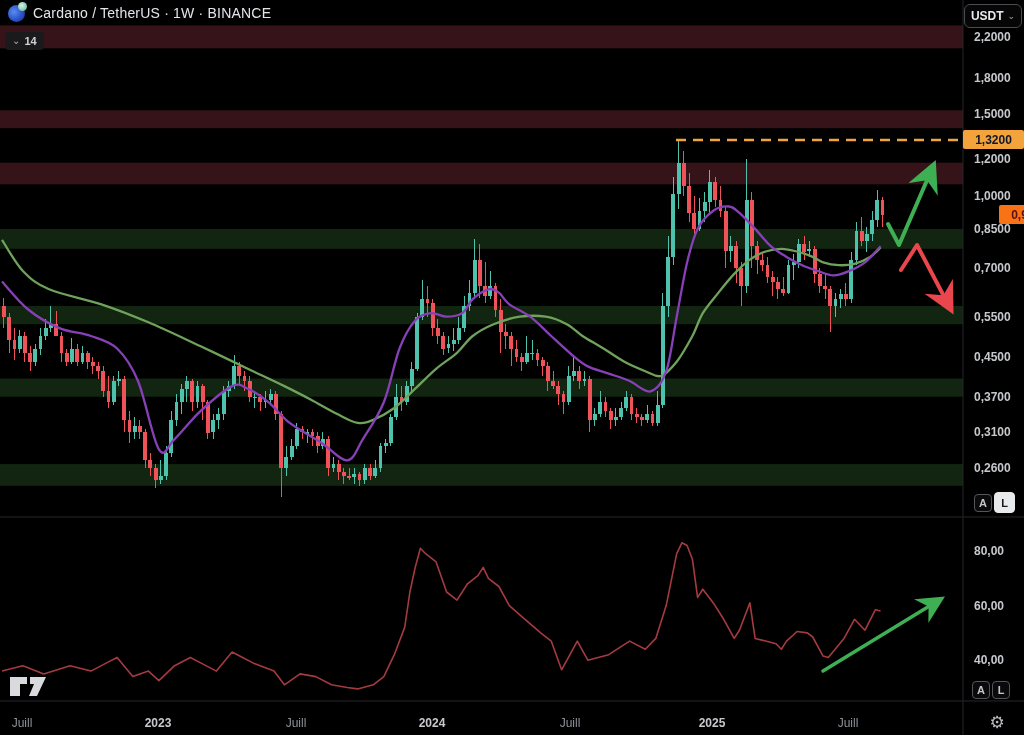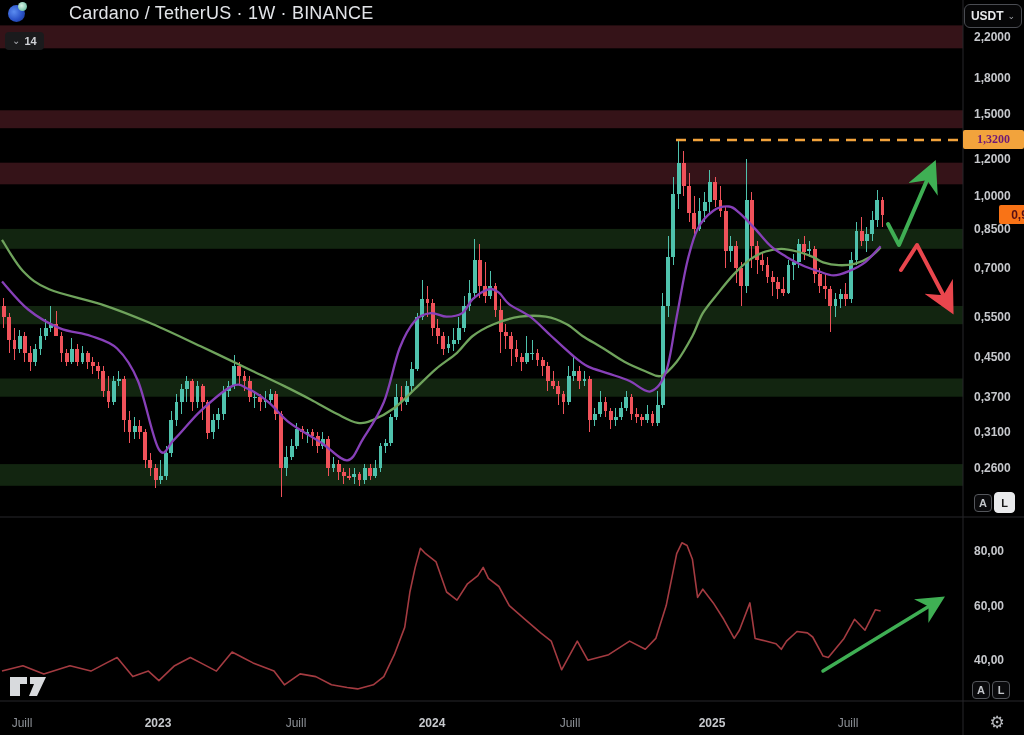--- a/index.html
+++ b/index.html
@@ -2,27 +2,27 @@
 <html><head>
 <meta charset="utf-8">
 <style>
   html,body{margin:0;padding:0;background:#000;}
   body{width:1024px;height:735px;overflow:hidden;font-family:"Liberation Sans",sans-serif;position:relative;}
   #app{position:absolute;inset:0;width:1024px;height:735px;background:#000;}
   #chart-svg{position:absolute;left:0;top:0;}
   .topbar{position:absolute;top:0;left:0;height:26px;display:flex;align-items:center;gap:8px;padding-left:8px;z-index:5;}
   .coin-icon{width:17px;height:17px;border-radius:50%;background:radial-gradient(circle at 35% 40%,#5b8cf0 0%,#2a52c8 55%,#16307f 100%);position:relative;flex:0 0 auto;}
   .coin-icon::after{content:"";position:absolute;right:-2px;top:-3px;width:9px;height:9px;border-radius:50%;background:radial-gradient(circle at 40% 40%,#d8f3e6,#4fae90);}
-  .symbol-title{font-size:18px;color:#e2e4e8;font-weight:500;letter-spacing:.2px;margin-left:36px;}
+  .symbol-title{font-size:14px;color:#e2e4e8;font-weight:500;letter-spacing:.2px;}
   .usdt-btn{position:absolute;top:4px;right:2px;width:56px;height:22px;border:1px solid #4a4c52;border-radius:6px;color:#e8e9eb;font-size:12px;font-weight:700;display:flex;align-items:center;justify-content:center;gap:4px;background:#060607;z-index:7;cursor:pointer;}
   .usdt-btn .caret{font-size:9px;color:#9fa2a8;font-weight:400;}
   .ind-badge{position:absolute;top:32px;left:5px;height:18px;padding:0 7px;background:#1a1a1c;border-radius:4px;color:#cfd1d5;font-size:11px;font-weight:700;display:flex;align-items:center;gap:4px;z-index:5;cursor:pointer;}
   .ind-badge .chev{font-size:10px;color:#a9abb0;font-weight:400;line-height:10px;}
   .price-badge{position:absolute;left:963px;width:61px;height:19px;display:flex;align-items:center;justify-content:center;font-size:12px;font-weight:700;z-index:6;border-radius:2px;}
-  #res-badge{top:130px;background:#f2a33c;color:#701a75;font-family:Liberation Serif, serif;}
+  #res-badge{top:130px;background:#f2a33c;color:#0f172a;}
   #last-badge{top:205px;background:#f97316;color:#581014;margin-left:36px;}
   .pane-badge{position:absolute;width:16px;height:16px;border:1px solid #54565b;border-radius:4px;color:#c3c5c9;font-size:11px;font-weight:700;display:flex;align-items:center;justify-content:center;background:rgba(12,12,14,.85);z-index:6;cursor:pointer;}
   #main-a{left:974px;top:494px;}
   #main-l{left:994px;top:492px;width:19px;height:19px;background:#e9eaec;color:#161616;border-color:#e9eaec;}
   #rsi-a{left:972px;top:681px;}
   #rsi-l{left:992px;top:681px;}
   .gear{position:absolute;left:985px;top:710px;width:24px;height:24px;color:#b7b9bd;font-size:17px;display:flex;align-items:center;justify-content:center;z-index:6;cursor:pointer;}
   .tv-logo{position:absolute;left:10px;top:671px;z-index:6;}
 </style>
 </head>

